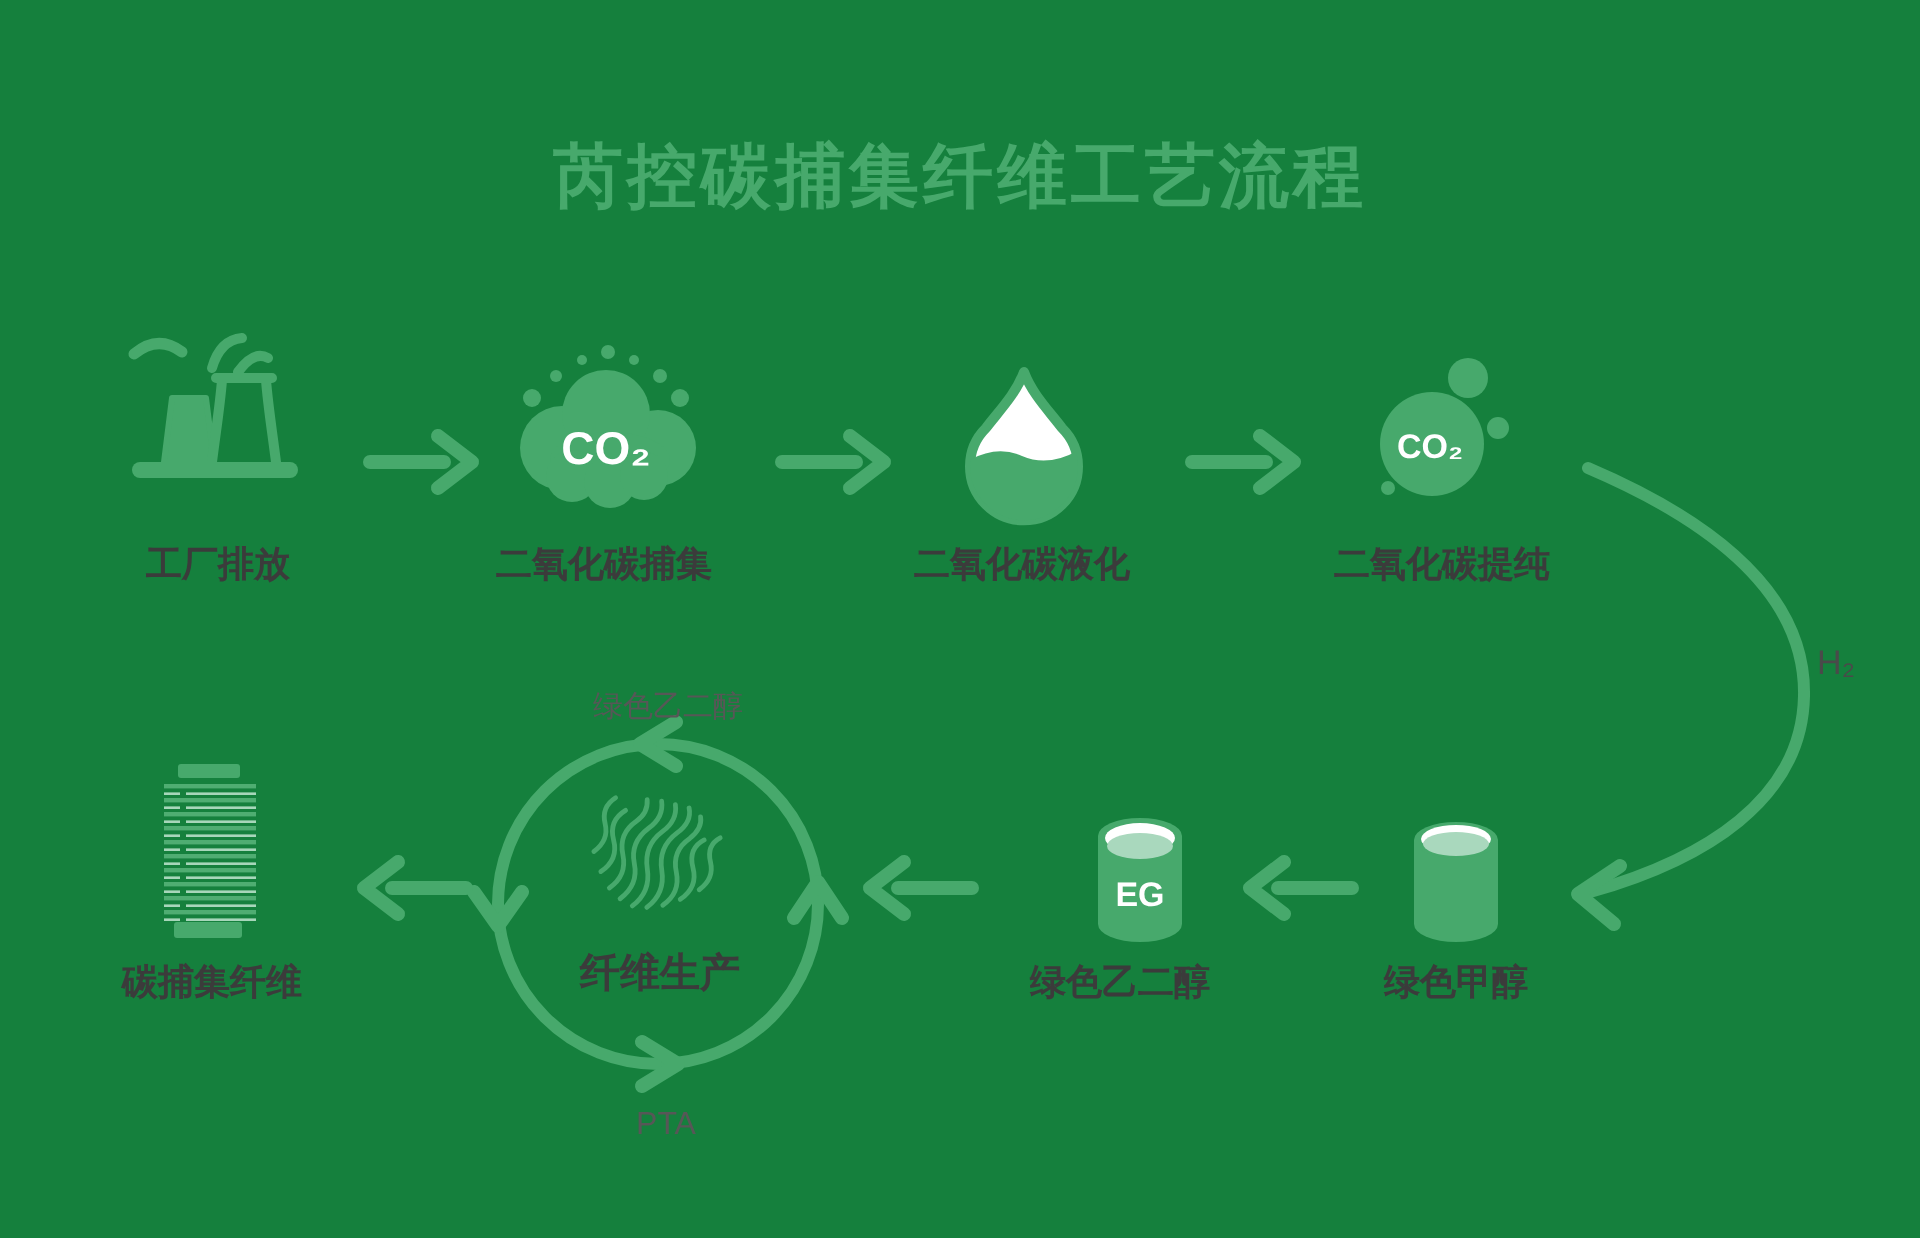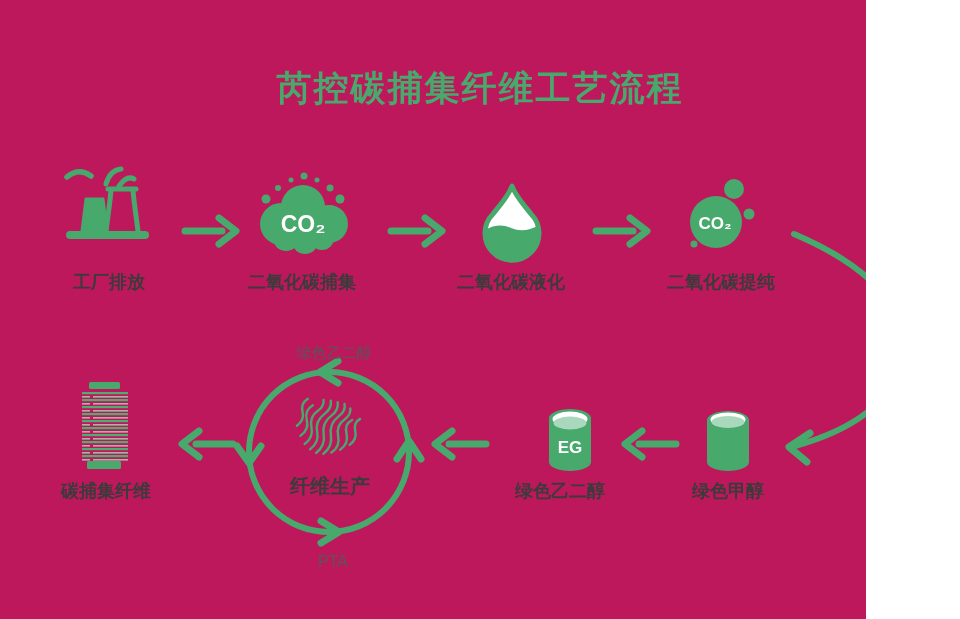--- a/index.html
+++ b/index.html
@@ -1,16 +1,16 @@
 <!DOCTYPE html>
 <html><head>
 <meta charset="utf-8">
 <style>
   html,body{margin:0;padding:0;background:#ffffff;}
-  .canvas{position:relative;width:866px;height:619px;background:#be185d;overflow:hidden;
+  .canvas{position:relative;width:960px;height:619px;background:#15803d;overflow:hidden;
           font-family:"Liberation Sans","DejaVu Sans",sans-serif;}
   svg{position:absolute;left:0;top:0;}
   svg text{font-family:"Liberation Sans","DejaVu Sans",sans-serif;}
   .title{font-size:35px;font-weight:800;fill:#47A96C;text-anchor:middle;letter-spacing:2px;}
   .lbl{font-size:18px;font-weight:700;fill:#3B3B3B;text-anchor:middle;}
   .lbl-big{font-size:20px;font-weight:700;fill:#3B3B3B;text-anchor:middle;}
   .small-gray{font-size:15px;fill:#575757;text-anchor:middle;}
   .pta{font-size:16px;fill:#575757;text-anchor:middle;}
   .h2t{font-size:17px;fill:#4a4a4a;text-anchor:middle;}
   .icon-txt{fill:#ffffff;font-weight:700;text-anchor:middle;}

